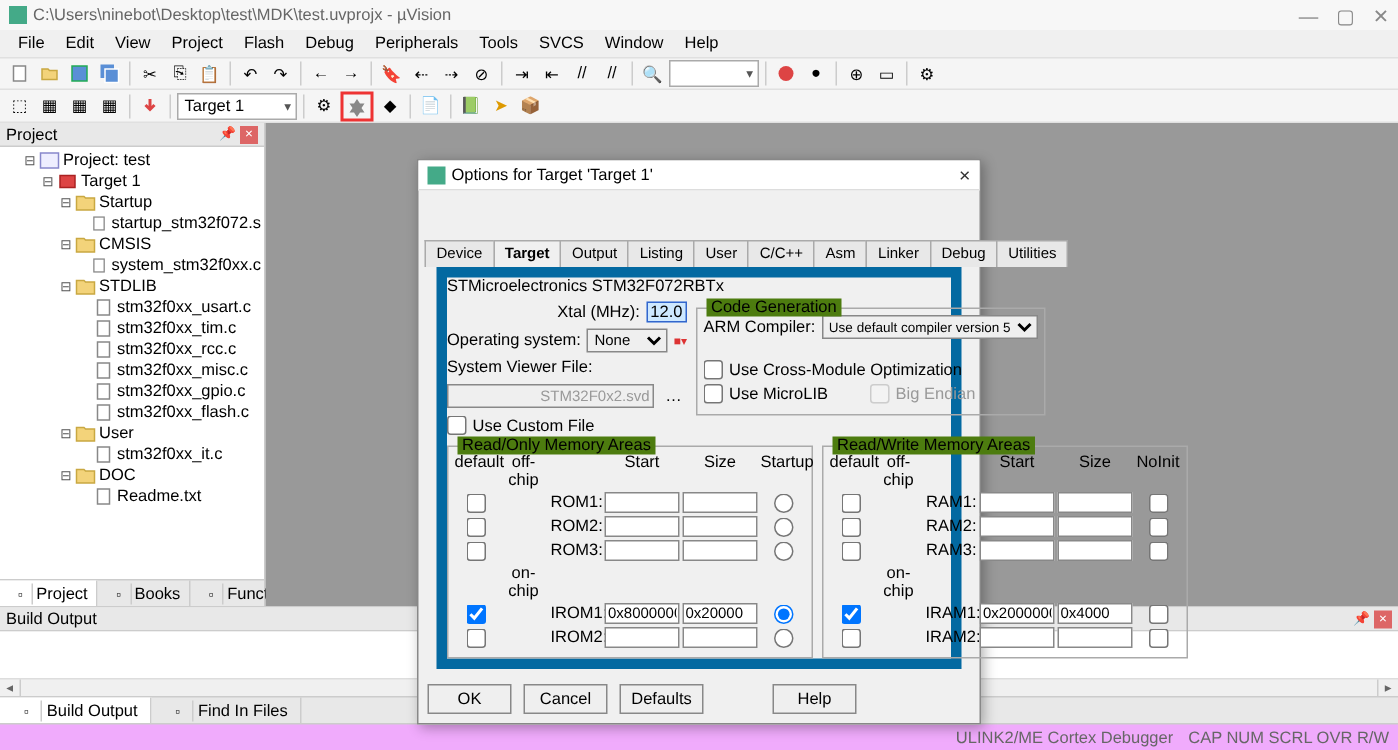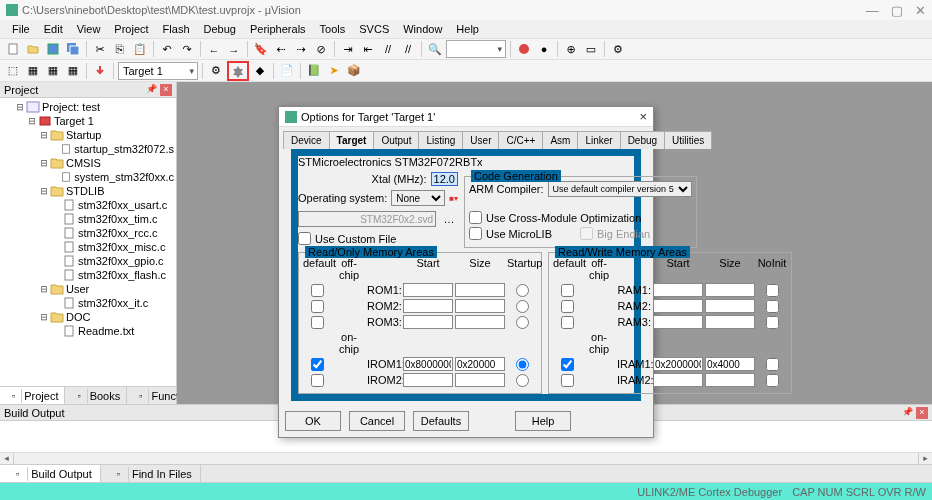--- a/index.html
+++ b/index.html
@@ -37,37 +37,37 @@
 .pane-tabs span.active { background: #fff; }
 .editor-area { flex: 1; background: #999; position: relative; }
 .build-output { height: 78px; border-top: 1px solid #ccc; display: flex; flex-direction: column; }
 .bo-body { flex: 1; background: #fff; }
 .bo-scroll { height: 12px; background: #f0f0f0; border-top: 1px solid #ddd; display: flex; }
 .bo-scroll .track { flex: 1; }
 .bo-scroll .arr { width: 14px; text-align: center; font-size: 9px; color: #666; border-left: 1px solid #ccc; cursor: pointer; }
 .bo-tabs { height: 18px; background: #e8e8e8; border-top: 1px solid #ccc; display: flex; }
 .bo-tabs span { padding: 2px 8px; border-right: 1px solid #ccc; cursor: pointer; display: flex; gap: 3px; align-items: center; }
 .bo-tabs span.active { background: #fff; }
-.statusbar { height: 18px; background: #5eead4; border-top: 1px solid #ccc; display: flex; align-items: center; padding: 0 6px; }
+.statusbar { height: 18px; background: #f0abfc; border-top: 1px solid #ccc; display: flex; align-items: center; padding: 0 6px; }
 .statusbar .right { margin-left: auto; display: flex; gap: 10px; color: #666; }
 
 
 .dialog { position: absolute; left: 278px; top: 106px; width: 376px; background: #f0f0f0; border: 1px solid #888; box-shadow: 2px 2px 8px rgba(0,0,0,.3); font-size: 10px; }
 .dlg-title { height: 20px; background: #fff; display: flex; align-items: center; padding: 0 6px; border-bottom: 1px solid #ddd; }
 .dlg-title .x { margin-left: auto; cursor: pointer; font-size: 13px; color: #333; }
 .dlg-tabs { display: flex; padding: 4px 4px 0; gap: 0; }
-.dlg-tabs span { padding: 3px 7px; border: 1px solid #aaa; border-bottom: none; background: #e8e8e8; cursor: pointer; margin-right: -1px; font-size: 10px; }
+.dlg-tabs span { padding: 3px 7px; border: 1px solid #aaa; border-bottom: none; background: #e8e8e8; cursor: pointer; margin-right: -1px; font-size: 10px; margin-top: 29px; }
 .dlg-tabs span.active { background: #f0f0f0; font-weight: bold; position: relative; z-index: 2; }
 .dlg-body { border: 7px solid #0369a1; margin: 0 12px 4px; padding: 0; background: #f0f0f0; min-height: 218px; }
 .dlg-row { display: flex; align-items: center; margin-bottom: 4px; gap: 4px; }
 .dlg-row label { white-space: nowrap; }
 .dlg-row input[type=text] { border: 1px solid #888; height: 16px; padding: 0 2px; font-size: 10px; }
 .dlg-row select { border: 1px solid #888; height: 16px; font-size: 10px; }
 .fieldset { border: 1px solid #aaa; padding: 4px; margin-top: 4px; position: relative; }
-.fieldset .legend { position: absolute; top: -7px; left: 6px; background: #0369a1; padding: 0 3px; }
+.fieldset .legend { position: absolute; top: -7px; left: 6px; background: #4d7c0f; padding: 0 3px; }
 .mem-grid { font-size: 10px; }
 .mem-grid .hdr { display: grid; grid-template-columns: 28px 32px 34px 50px 50px 30px; gap: 2px; text-align: center; margin-bottom: 2px; }
 .mem-grid .mrow { display: grid; grid-template-columns: 28px 32px 34px 50px 50px 30px; gap: 2px; align-items: center; margin-bottom: 2px; }
 .mem-grid .mrow label { text-align: right; }
 .mem-grid input[type=text] { width: 100%; height: 14px; border: 1px solid #888; font-size: 10px; padding: 0 1px; }
 .mem-grid input[type=checkbox], .mem-grid input[type=radio] { margin: 0 auto; display: block; }
 .two-col { display: flex; gap: 6px; }
 .two-col > div { flex: 1; }
 .dlg-btns { display: flex; justify-content: flex-start; gap: 8px; padding: 6px; }
 .dlg-btns button { width: 56px; height: 20px; border: 1px solid #888; background: #efefef; cursor: pointer; font-size: 11px; }
@@ -386,20 +386,23 @@
         <div class="dlg-row" style="justify-content:flex-end">
           <label>Xtal (MHz):</label>
           <span class="xtal-val">12.0</span>
         </div>
         <div class="dlg-row">
           <label>Operating system:</label>
           <select style="flex:1"><option>None</option></select>
           <span style="color:#d33;font-size:8px">■▾</span>
         </div>
         <div class="dlg-row">
+            <label>System Viewer File:</label>
+          </div>
+        <div class="dlg-row">
           <input type="text" disabled="" style="flex: 1 1 0%; color: rgb(153, 153, 153); text-align: right;" value="STM32F0x2.svd">
           <span class="tbtn">…</span>
         </div>
         <div class="chk">
             <input type="checkbox" style="">
             <label>Use Custom File</label>
           </div>
       </div>
       <div>
         <div class="fieldset">

